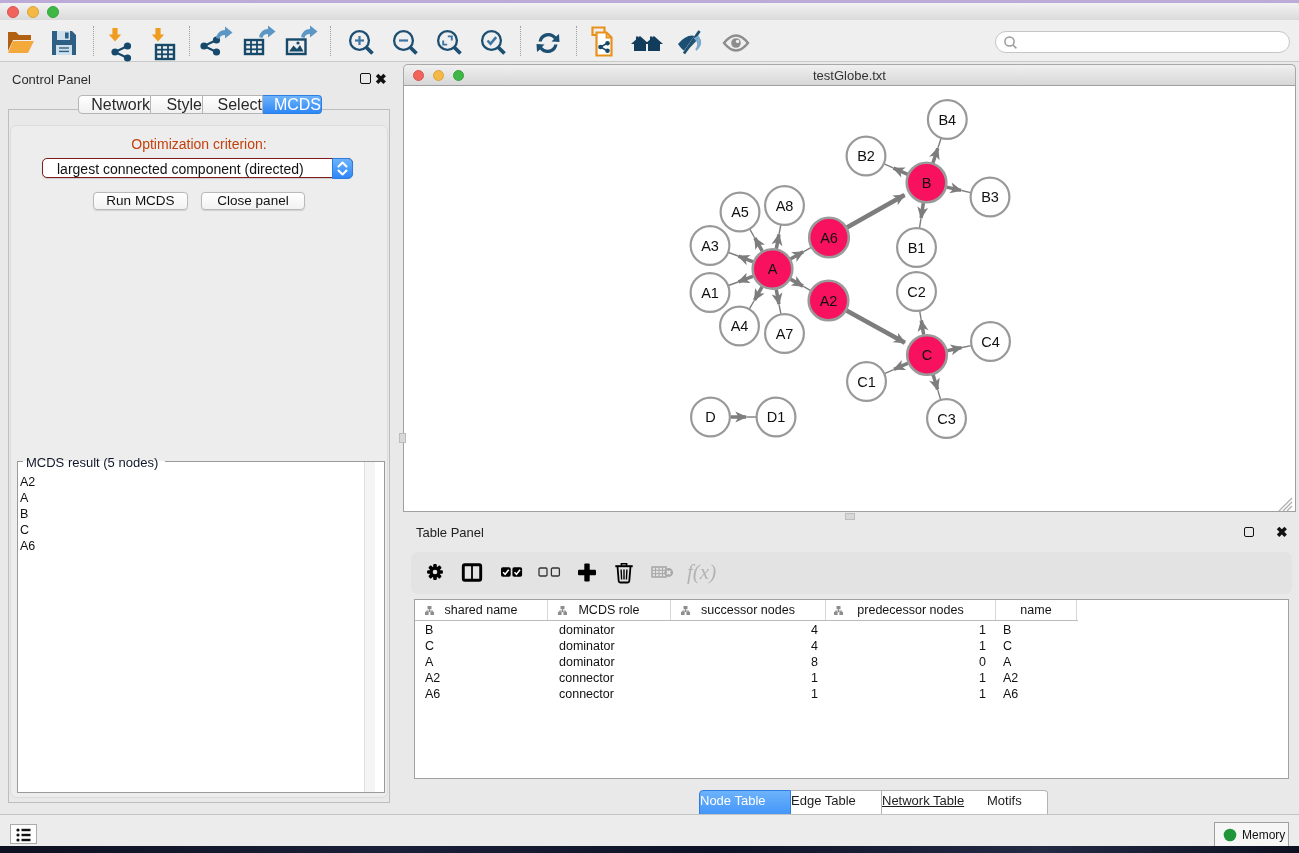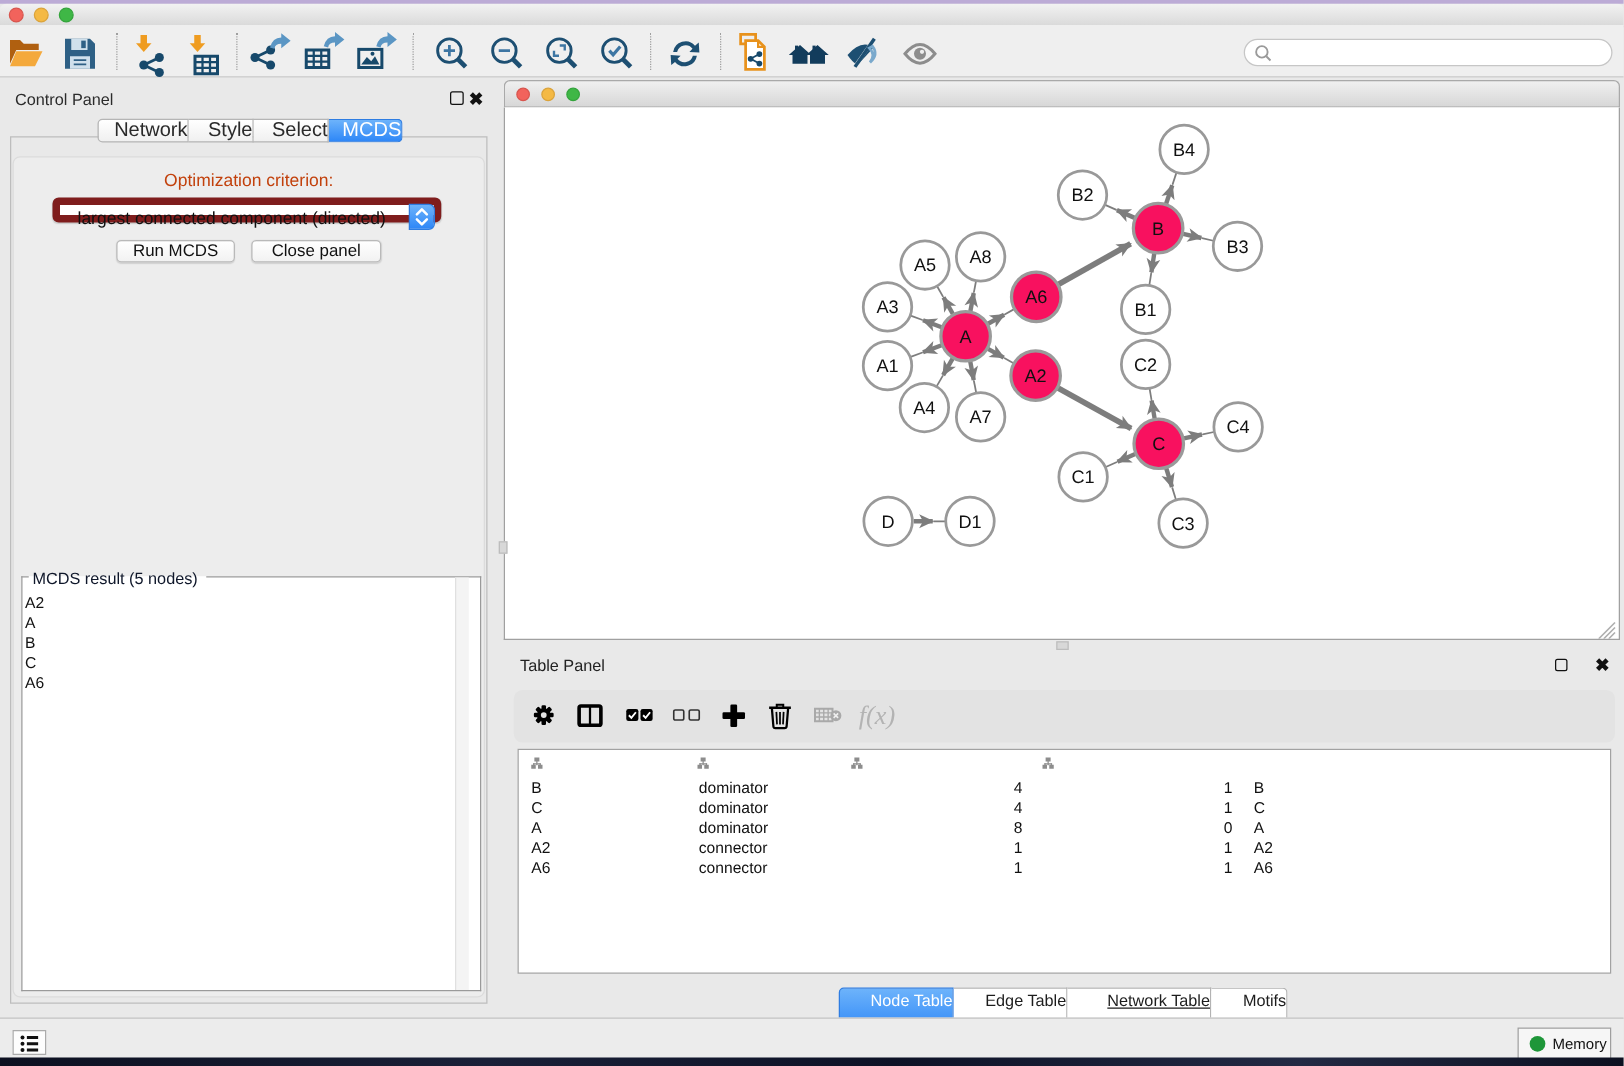--- a/index.html
+++ b/index.html
@@ -34,21 +34,21 @@
   .tabseg { position:absolute; top:0; height:19px; border:1px solid #b5b5b5;
      background:linear-gradient(#ffffff,#f0f0f0); font-size:16px; color:#2a2a2a;
      text-align:right; line-height:18px; }
   .tabseg.sel { background:linear-gradient(#6db3fb,#2e87f7); color:#fff; border-color:#2e7de2; }
   .cp-outer { left:8px; top:109px; width:382px; height:694px; border:1px solid #bdbdbd;
      background:#e9e9e9; border-radius:0px; }
   .cp-inner { left:10px; top:125px; width:378px; height:673px; background:#ededed;
      border:1px solid #dcdcdc; border-radius:6px; }
   .opt-label { left:0px; top:136px; width:398px; text-align:center; font-size:14px; color:#c2410c; }
   .dropdown { left:42px; top:158px; width:311px; height:20px; background:#fff;
-     border:6px solid #7f1d1d; border-radius:5px; box-shadow:0 0.5px 1px rgba(0,0,0,0.15); }
+     border:1px solid #7f1d1d; border-radius:5px; box-shadow:0 0.5px 1px rgba(0,0,0,0.15); }
   .dd-cap { position:absolute; right:-1px; top:-1px; width:21px; height:21px;
      background:linear-gradient(#6db3fb,#2e87f7); border-radius:0 5px 5px 0; border:1px solid #2e7de2; }
   .dd-text { position:absolute; left:14px; top:2px; font-size:14px; color:#111; }
   .pbtn { position:absolute; height:18px; background:linear-gradient(#ffffff,#f2f2f2);
      border:1px solid #b9b9b9; border-radius:4px; font-size:13.5px; color:#111;
      text-align:center; box-shadow:0 0.5px 1px rgba(0,0,0,0.12); }
   .mcds-group { left:17px; top:461px; width:368px; height:332px; background:#fff;
      border:1px solid #9a9a9a; border-top:none; }
   .mcds-bt { height:1px; background:#9a9a9a; top:461px; }
   .mcds-title { left:26px; top:455px; font-size:13px; color:#0f172a; }
@@ -69,21 +69,21 @@
      border-radius:7px; }
   .tp-table { left:414px; top:599px; width:875px; height:180px; background:#fff;
      border:1px solid #a2a2a2; }
   .th-row { position:absolute; left:0; top:0; height:21px; width:663px; background:#fff;
      border-bottom:1px solid #bcbcbc; }
   .th-cell { position:absolute; top:0; height:20px; border-right:1px solid #d6d6d6;
      font-size:12.5px; color:#131313; text-align:center; line-height:20px; }
   .td { position:absolute; font-size:12.5px; color:#111; height:16px; line-height:16px; }
   .tab-group { left:671px; top:790px; height:21px; }
   .btab { position:absolute; top:0; height:37px; background:#fff; border:1px solid #b3b3b3;
-     font-size:13px; color:#1d1d1d; text-align:right; line-height:20px; }
+     font-size:13px; color:#1d1d1d; text-align:left; line-height:20px;margin-left:28px; }
   .btab.sel { background:linear-gradient(#6db3fb,#2e87f7); color:#fff; border-color:#2e7de2; }
   .divider-handle { left:845px; top:513px; width:10px; height:7px; background:#d8d8d8;
      border:1px solid #bdbdbd; }
   .left-handle { left:399px; top:433px; width:7px; height:10px; background:#d8d8d8;
      border:1px solid #bdbdbd; }
   .listbtn { left:10px; top:824px; width:27px; height:20px; background:#fdfdfd;
      border:1px solid #ababab; }
   .membtn { left:1214px; top:822px; width:75px; height:32px; font-size:12.3px; background:#f6f6f6;
      border:1px solid #9f9f9f; font-size:12.5px; color:#111; }
 </style>
@@ -271,20 +271,21 @@
 <div class="abs mcds-bt" style="left:17px; width:6px;"></div>
 <div class="abs mcds-bt" style="left:165px; width:220px;"></div>
 <div class="abs mcds-scroll"></div>
 <div class="abs mcds-title">MCDS result (5 nodes)</div>
 <div class="abs mcds-list">A2<br>A<br>B<br>C<br>A6</div>
 
 <div class="abs netwin-title">
   <div class="nl" style="left:9px;  background:#f2635c; border:0.5px solid #d8554e;"></div>
   <div class="nl" style="left:29px; background:#f4b944; border:0.5px solid #dba33a;"></div>
   <div class="nl" style="left:49px; background:#3fb746; border:0.5px solid #34a43c;"></div>
+  <div class="net-title">testGlobe.txt</div>
 </div>
 <div class="abs netwin-body" id="netbody">
 <svg width="891" height="424" viewBox="0 0 891 424" style="position:absolute;left:0;top:1px;">
   <defs>
     <marker id="arr" viewBox="0 0 12 12" refX="10.5" refY="6" markerWidth="13.5" markerHeight="13.5" markerUnits="userSpaceOnUse" orient="auto">
       <path d="M0.8 1.1 L11.5 6 L0.8 10.9 L3.6 6 z" fill="#7d7d7d"></path>
     </marker>
   </defs>
   <g stroke="#7d7d7d" stroke-width="1.4">
     <line x1="350.5" y1="150.5" x2="345.8" y2="142.2"></line>
@@ -447,20 +448,27 @@
       <line x1="-3" y1="-5" x2="-3" y2="5" stroke="#a9a9a9" stroke-width="1.1"></line>
       <line x1="0.5" y1="-5" x2="0.5" y2="5" stroke="#a9a9a9" stroke-width="1.1"></line>
       <circle cx="6.7" cy="0.5" r="4.4" fill="#a9a9a9"></circle>
       <path d="M4.9 -1.3 L8.5 2.3 M8.5 -1.3 L4.9 2.3" stroke="#efefef" stroke-width="1.3"></path>
     </g>
 
     <text x="265" y="27" font-family="'Liberation Serif',serif" font-style="italic" font-size="21" fill="#b3b3b3">f(x)</text>
   </svg>
 </div>
 <div class="abs tp-table" id="tptable">
+  <div class="th-row">
+    <div class="th-cell" style="left:0px; width:133px;">shared name</div>
+    <div class="th-cell" style="left:133px; width:123px;">MCDS role</div>
+    <div class="th-cell" style="left:256px; width:155px;">successor nodes</div>
+    <div class="th-cell" style="left:411px; width:170px;">predecessor nodes</div>
+    <div class="th-cell" style="left:581px; width:81px;">name</div>
+  </div>
   <svg width="600" height="21" viewBox="0 0 600 21" style="position:absolute;left:0;top:0;">
     <g fill="#8d8d8d">
       <g transform="translate(10,6)">
           <rect x="2.5" y="0" width="4" height="3.2"></rect>
           <rect x="0" y="5.8" width="3.6" height="3.2"></rect>
           <rect x="5.4" y="5.8" width="3.6" height="3.2"></rect>
           <rect x="4" y="2.8" width="1" height="3.4"></rect>
           <rect x="1.5" y="4.6" width="6" height="1"></rect>
           <rect x="1.5" y="4.6" width="1" height="1.6"></rect>
           <rect x="6.7" y="4.6" width="1" height="1.6"></rect>
@@ -517,21 +525,21 @@
   <div class="td" style="left:588px; top:22px;">B</div>
   <div class="td" style="left:588px; top:38px;">C</div>
   <div class="td" style="left:588px; top:54px;">A</div>
   <div class="td" style="left:588px; top:70px;">A2</div>
   <div class="td" style="left:588px; top:86px;">A6</div>
 </div>
 <div class="abs tab-group">
   <div class="btab sel" style="left:0; width:92px; border-radius:4px 0 0 4px;">Node Table</div>
   <div class="btab" style="left:92px; width:91px; border-left:none;">Edge Table</div>
   <div class="btab" style="left:183px; width:115px; border-left:none;text-decoration:underline;">Network Table</div>
-  <div class="btab" style="left:298px; width:61px; border-left:none; border-radius:0 4px 4px 0;">Motifs</div>
+  <div class="btab" style="left:288px; width:61px; border-left:none; border-radius:0 4px 4px 0;">Motifs</div>
 </div>
 
 <div class="abs statusbar"></div>
 <div class="abs listbtn">
   <svg width="26" height="20" viewBox="0 0 26 20" style="position:absolute;left:0;top:0;">
     <circle cx="7" cy="5" r="1.6" fill="#111"></circle>
       <rect x="10.5" y="3.8" width="9" height="2.4" fill="#111"></rect>
     <circle cx="7" cy="10" r="1.6" fill="#111"></circle>
       <rect x="10.5" y="8.8" width="9" height="2.4" fill="#111"></rect>
     <circle cx="7" cy="15" r="1.6" fill="#111"></circle>

